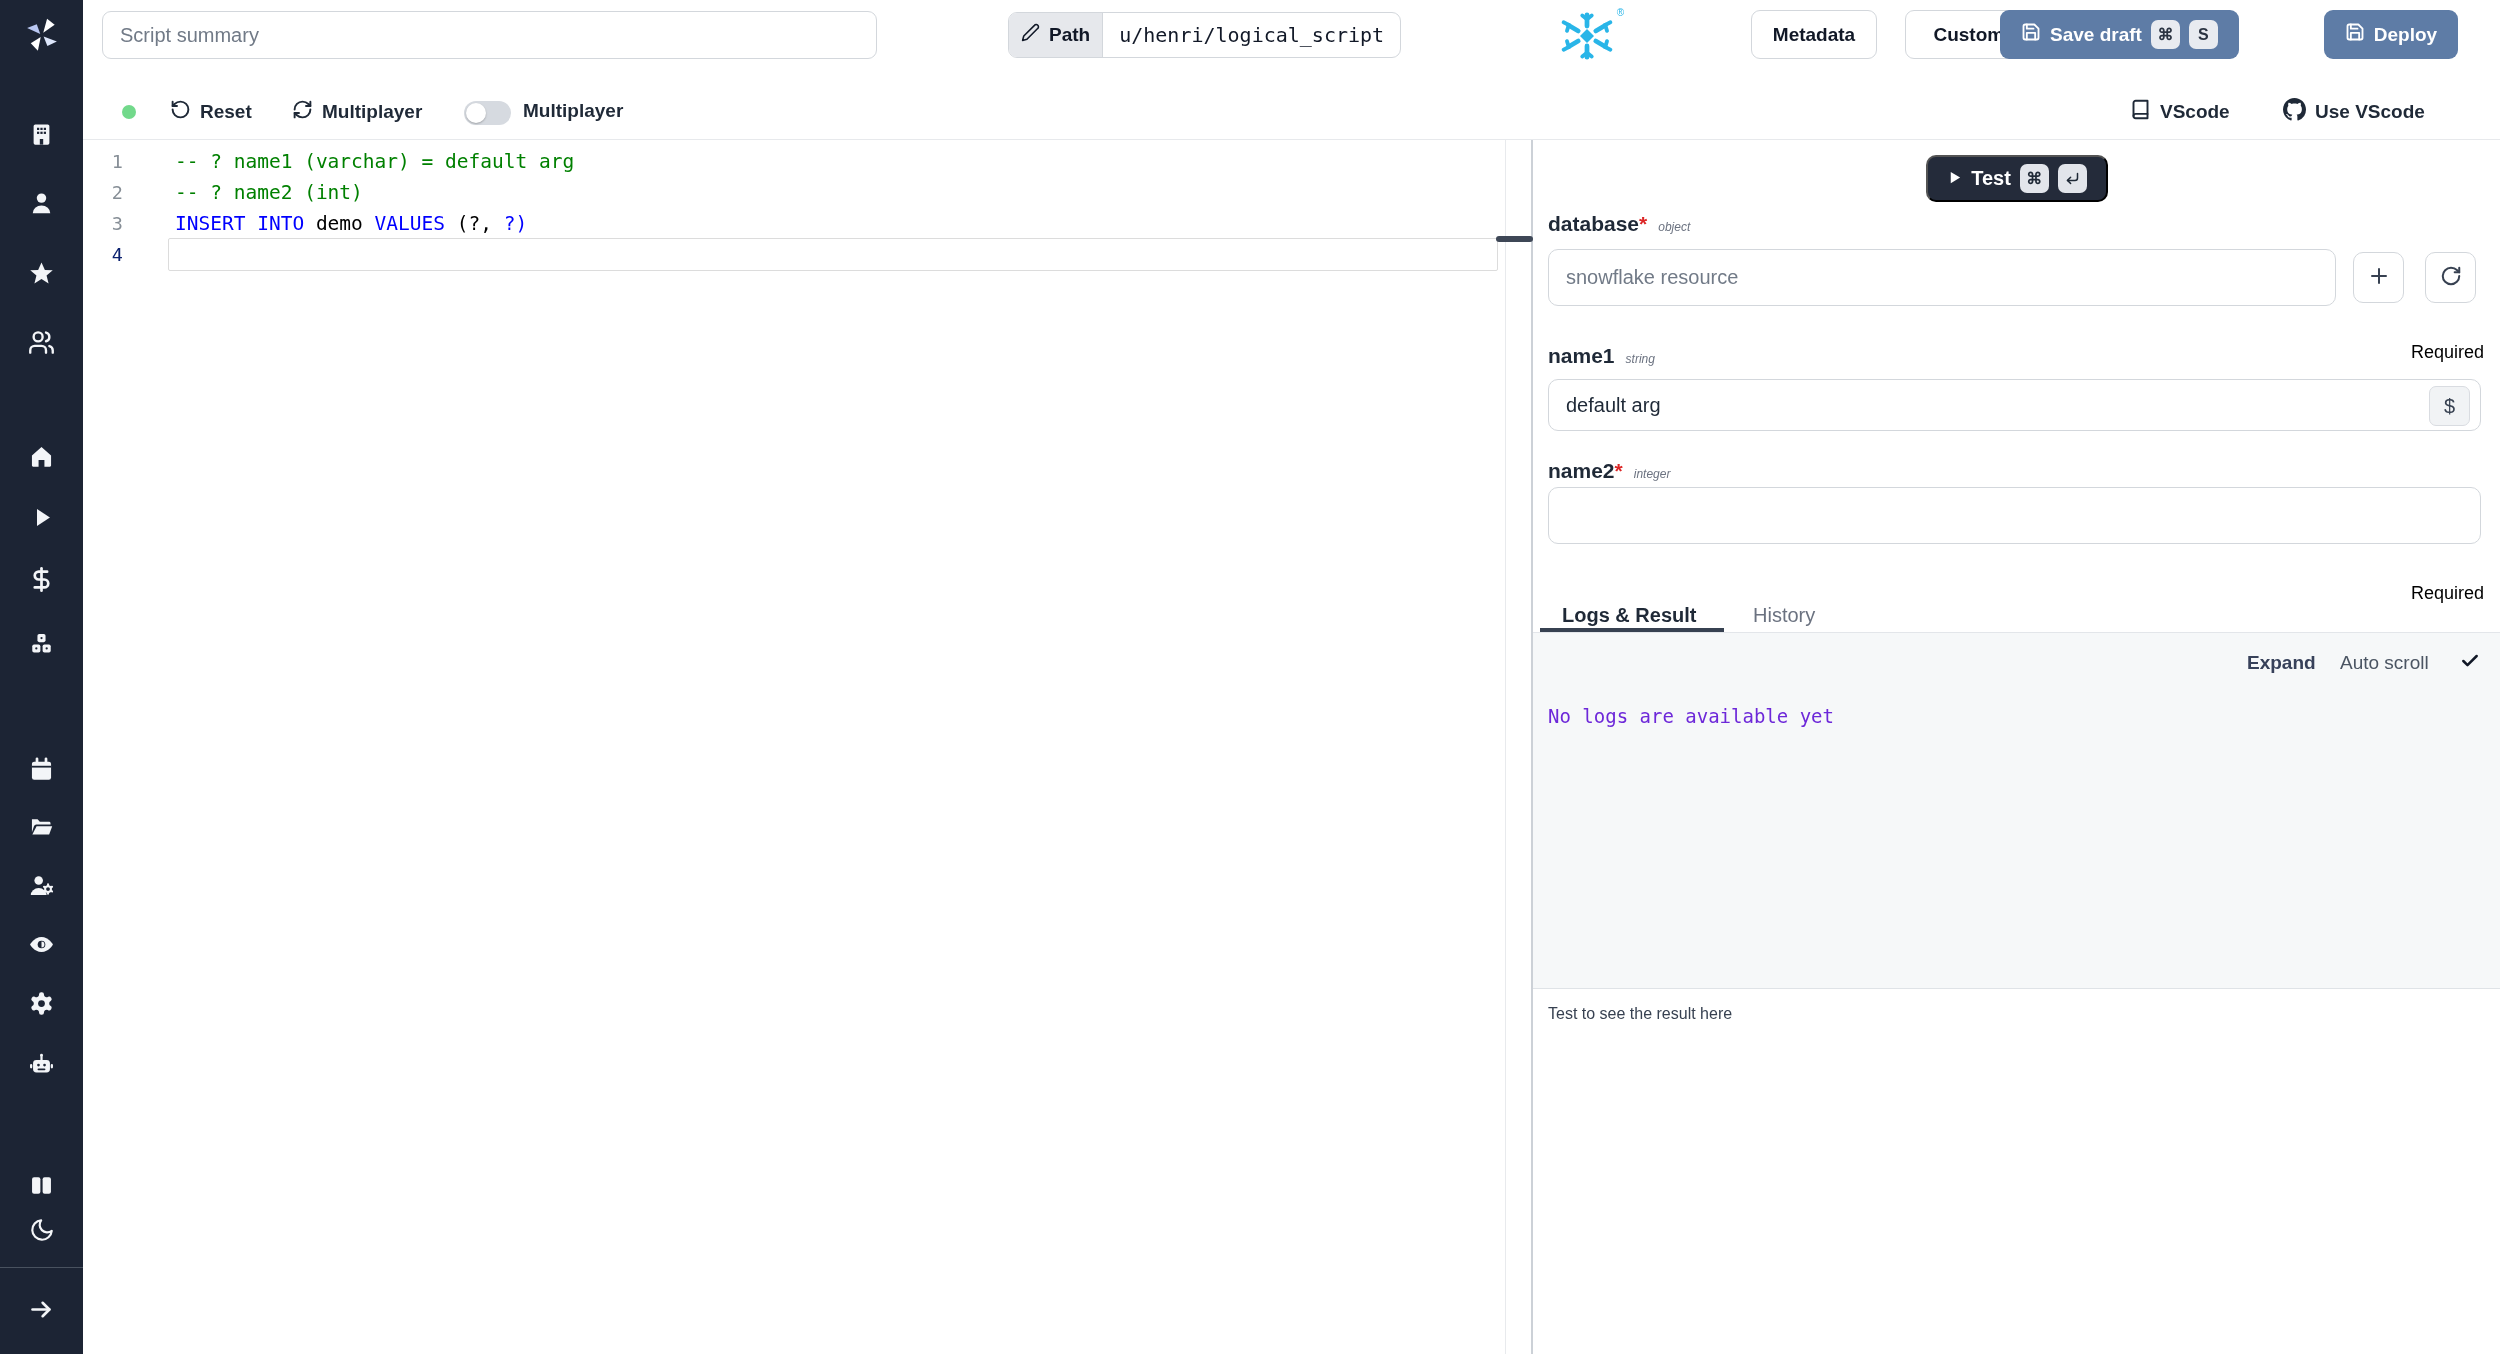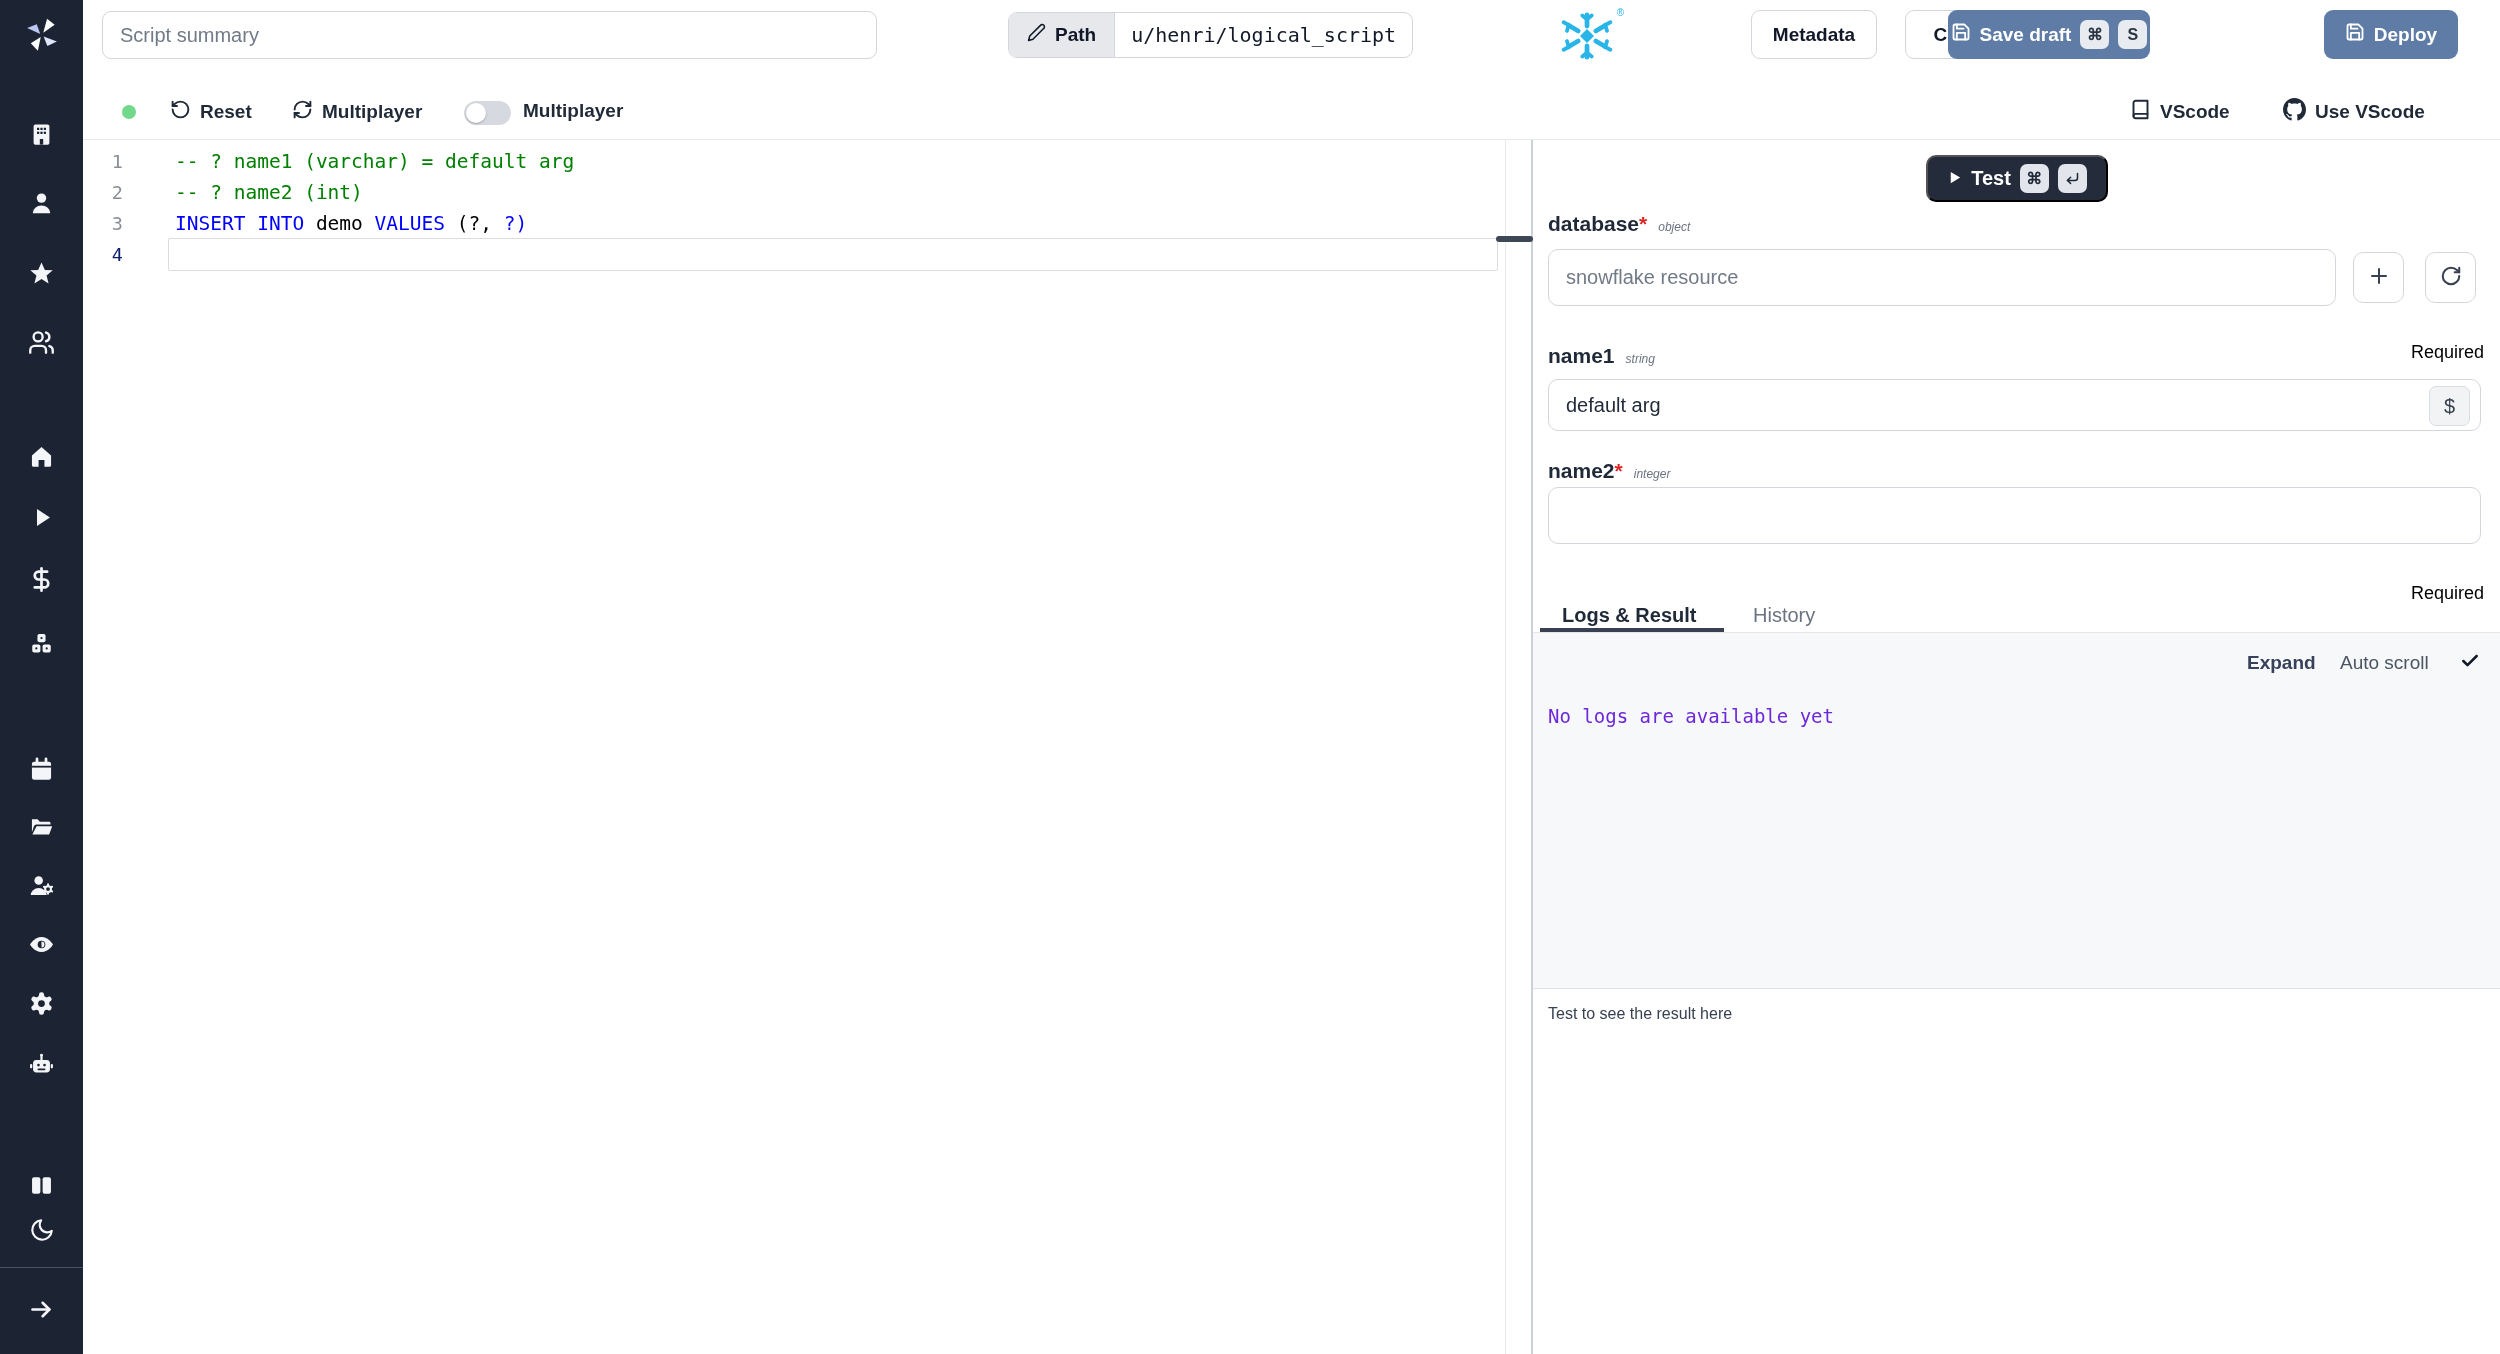--- a/index.html
+++ b/index.html
@@ -8,21 +8,21 @@
 
   
   .sidebar { position:absolute; left:0; top:0; width:83px; height:1354px; background:#1C2434; }
   .side-ic { position:absolute; left:0; width:83px; display:flex; justify-content:center; color:#F3F5F8; cursor:pointer; }
   .side-div { position:absolute; left:0; width:83px; height:1px; background:#49525f; }
 
   
   .summary-input { position:absolute; left:102px; top:11px; width:775px; height:48px; border:1px solid #d3d7dc; border-radius:9px; padding:0 17px; font-size:20px; color:#4b5563; font-family:"Liberation Sans",sans-serif; outline:none; }
   input::placeholder { color:#717a87; opacity:1; }
   .path-group { position:absolute; left:1008px; top:12px; height:46px; display:flex; border:1px solid #d3d7dc; border-radius:9px; overflow:hidden; background:#fff; }
-  .path-left { display:flex; align-items:center; gap:9px; padding:0 18px; background:#e6e8ec; font-size:19px; font-weight:700; color:#111827; border-right:1px solid #d3d7dc; cursor:pointer; }
+  .path-left { display:flex; align-items:center; gap:9px; padding:0 12px; background:#e6e8ec; font-size:19px; font-weight:700; color:#111827; border-right:1px solid #d3d7dc; cursor:pointer; }
   .path-right { display:flex; align-items:center; padding:0 16px; font-family:"DejaVu Sans Mono",monospace; font-size:20px; color:#111827; }
   .snowflake-wrap { position:absolute; left:1560px; top:9px; width:62px; height:56px; }
   .reg-mark { position:absolute; right:-2px; top:-2px; font-size:10px; color:#29B5E8; }
 
   .btn-outline { position:absolute; top:10px; height:49px; display:flex; align-items:center; justify-content:center; gap:10px; background:#fff; border:1px solid #d3d7dc; border-radius:9px; font-size:19px; font-weight:600; color:#111827; cursor:pointer; }
   .btn-primary { position:absolute; top:10px; height:49px; display:flex; align-items:center; justify-content:center; gap:9px; background:#5E7CA6; border:none; border-radius:9px; font-size:19px; font-weight:700; color:#fff; cursor:pointer; }
   .kbd { display:flex; align-items:center; justify-content:center; min-width:29px; height:29px; border-radius:7px; background:#E8EBF0; color:#2b3442; font-size:16px; font-weight:600; padding:0 5px; }
 
   
   .toolbar-border { position:absolute; left:83px; right:0; top:139px; height:1px; background:#e7e9ec; }
@@ -273,21 +273,21 @@
   </svg>
   <span class="reg-mark">®</span>
 </div>
 
 <button class="btn-outline" style="left:1751px;width:126px">
     <span>Metadata</span>
   </button>
 <button class="btn-outline" style="left:1905px;width:154px">
     <span>Customise</span>
   </button>
-<button class="btn-primary" style="left:1948px;width:202px">
+<button class="btn-primary" style="left:2000px;width:239px">
   <span><svg width="20" height="20" viewBox="0 0 24 24" fill="none" stroke="#fff" stroke-width="2.2" stroke-linecap="round" stroke-linejoin="round">
         <path d="M19 21H5a2 2 0 0 1-2-2V5a2 2 0 0 1 2-2h11l5 5v11a2 2 0 0 1-2 2z"></path>
         <polyline points="17 21 17 13 7 13 7 21"></polyline>
         <polyline points="7 3 7 8 15 8"></polyline>
       </svg></span>
   <span>Save draft</span>
   <span class="kbd">⌘</span>
   <span class="kbd">S</span>
 </button>
 <button class="btn-primary" style="left:2324px;width:134px">

